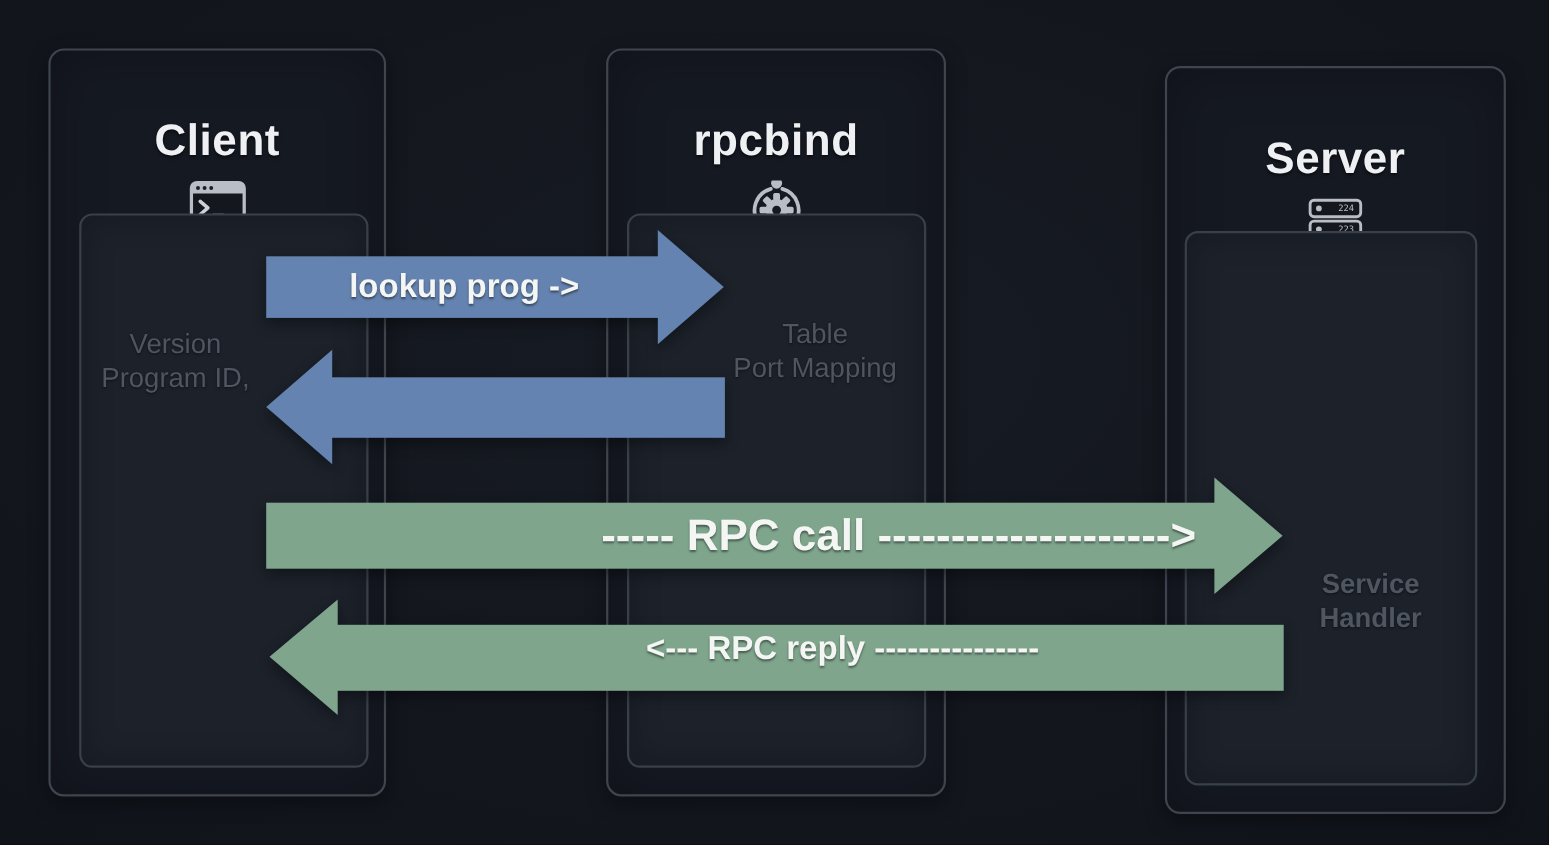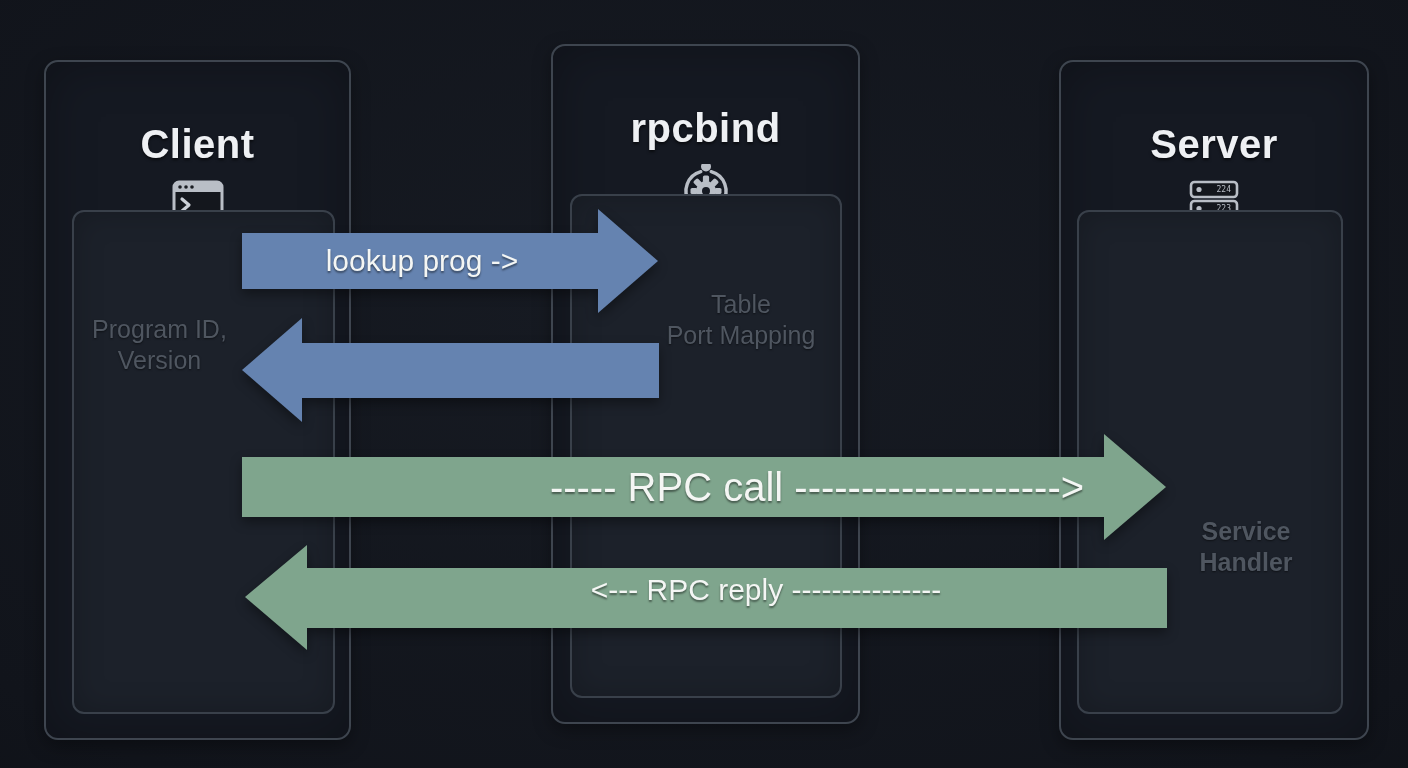--- a/index.html
+++ b/index.html
@@ -8,21 +8,21 @@
     background: radial-gradient(120% 130% at 50% 42%, #171b23 0%, #11141b 55%, #0a0d11 88%, #07090d 100%);
     font-family:"Liberation Sans", sans-serif;
   }
 
   
   .col {
     position:absolute; top:44px; height:676px;
     background:#151922; border:2px solid #3e454f; border-radius:14px;
     box-shadow: inset 0 0 50px rgba(0,0,0,.28), 0 6px 18px rgba(0,0,0,.35);
   }
-  .col-client  { left:44px;  width:303px;margin-top:16px; }
+  .col-client  { left:44px;  width:303px; }
   .col-rpcbind { left:551px; width:305px; }
   .col-server  { left:1059px;width:306px;margin-top:16px; }
 
   .col-title {
     margin:0; position:absolute; top:60px; left:0; right:0;
     text-align:center; font-size:40px; font-weight:700; color:#eef0f3;
     letter-spacing:.5px; text-shadow:0 2px 3px rgba(0,0,0,.6);
   }
   .col-icon { position:absolute; top:118px; left:0; right:0; display:flex; justify-content:center; }
   svg text { font-family:"DejaVu Sans Mono", monospace; }
@@ -44,21 +44,21 @@
   .pl-rpcbind { top:93px;  left:78px; right:8px; }
   .pl-server  { top:304px; left:88px; right:16px;font-weight:bold; }
   .panel-label span { display:block; }
 
   
   .arrow { position:absolute; filter: drop-shadow(0 5px 6px rgba(0,0,0,.38)); }
   .shaft { position:absolute; }
   .head  { position:absolute; width:0; height:0; }
   .alabel {
     position:absolute; display:flex; align-items:center; justify-content:center;
-    color:#f4f6f4; font-weight:400; white-space:nowrap;
+    color:#f4f6f4; font-weight:700; white-space:nowrap;
     text-shadow:0 2px 2px rgba(0,0,0,.45);
   }
 
   .blue  .shaft { background:#6583b0; }
   .green .shaft { background:#7fa58d; }
 
   
   .a1 { left:242px; top:209px; width:416px; height:104px; }
   .a1 .shaft { left:0; width:360px; top:24px; height:56px; }
   .a1 .head  { left:356px; top:0;
@@ -103,22 +103,22 @@
         <path d="M2 7 a5 5 0 0 1 5 -5 h38 a5 5 0 0 1 5 5 v5 H2 z" fill="#b9bec6"></path>
         <circle cx="8" cy="7" r="1.8" fill="#1a1d23"></circle>
         <circle cx="14" cy="7" r="1.8" fill="#1a1d23"></circle>
         <circle cx="20" cy="7" r="1.8" fill="#1a1d23"></circle>
         <path d="M10 19 l7 6 -7 6" stroke="#ccd1d8" stroke-width="3.2" fill="none" stroke-linecap="round" stroke-linejoin="round"></path>
         <path d="M22 32 h9" stroke="#ccd1d8" stroke-width="3.2" stroke-linecap="round"></path>
       </svg>
     </div>
     <div class="panel panel-client">
       <div class="panel-label pl-client">
+        <span>Version</span>
         <span>Program ID,</span>
-        <span>Version</span>
       </div>
     </div>
   </section>
 
   <section class="col col-rpcbind">
     <h2 class="col-title">rpcbind</h2>
     <div class="col-icon">
       <svg width="54" height="54" viewBox="-27 -27 54 54">
         <path d="M 5.2 -19.3 A 20 20 0 1 1 -5.2 -19.3" fill="none" stroke="#b9bec6" stroke-width="3.4" stroke-linecap="round"></path>
         <circle cx="0" cy="-24.5" r="5" fill="#b9bec6"></circle>

